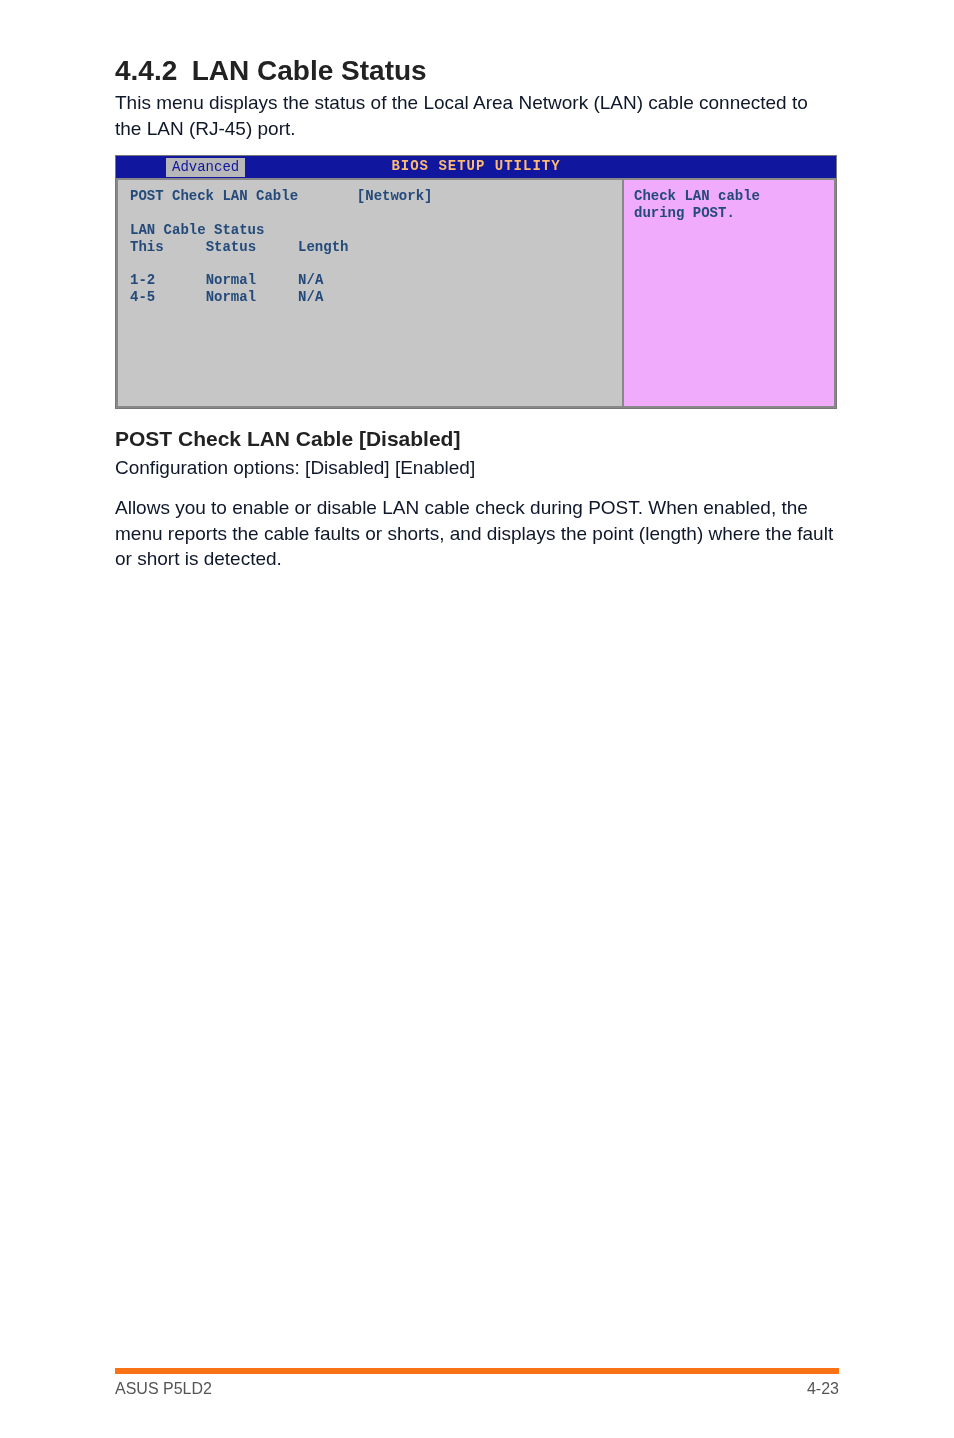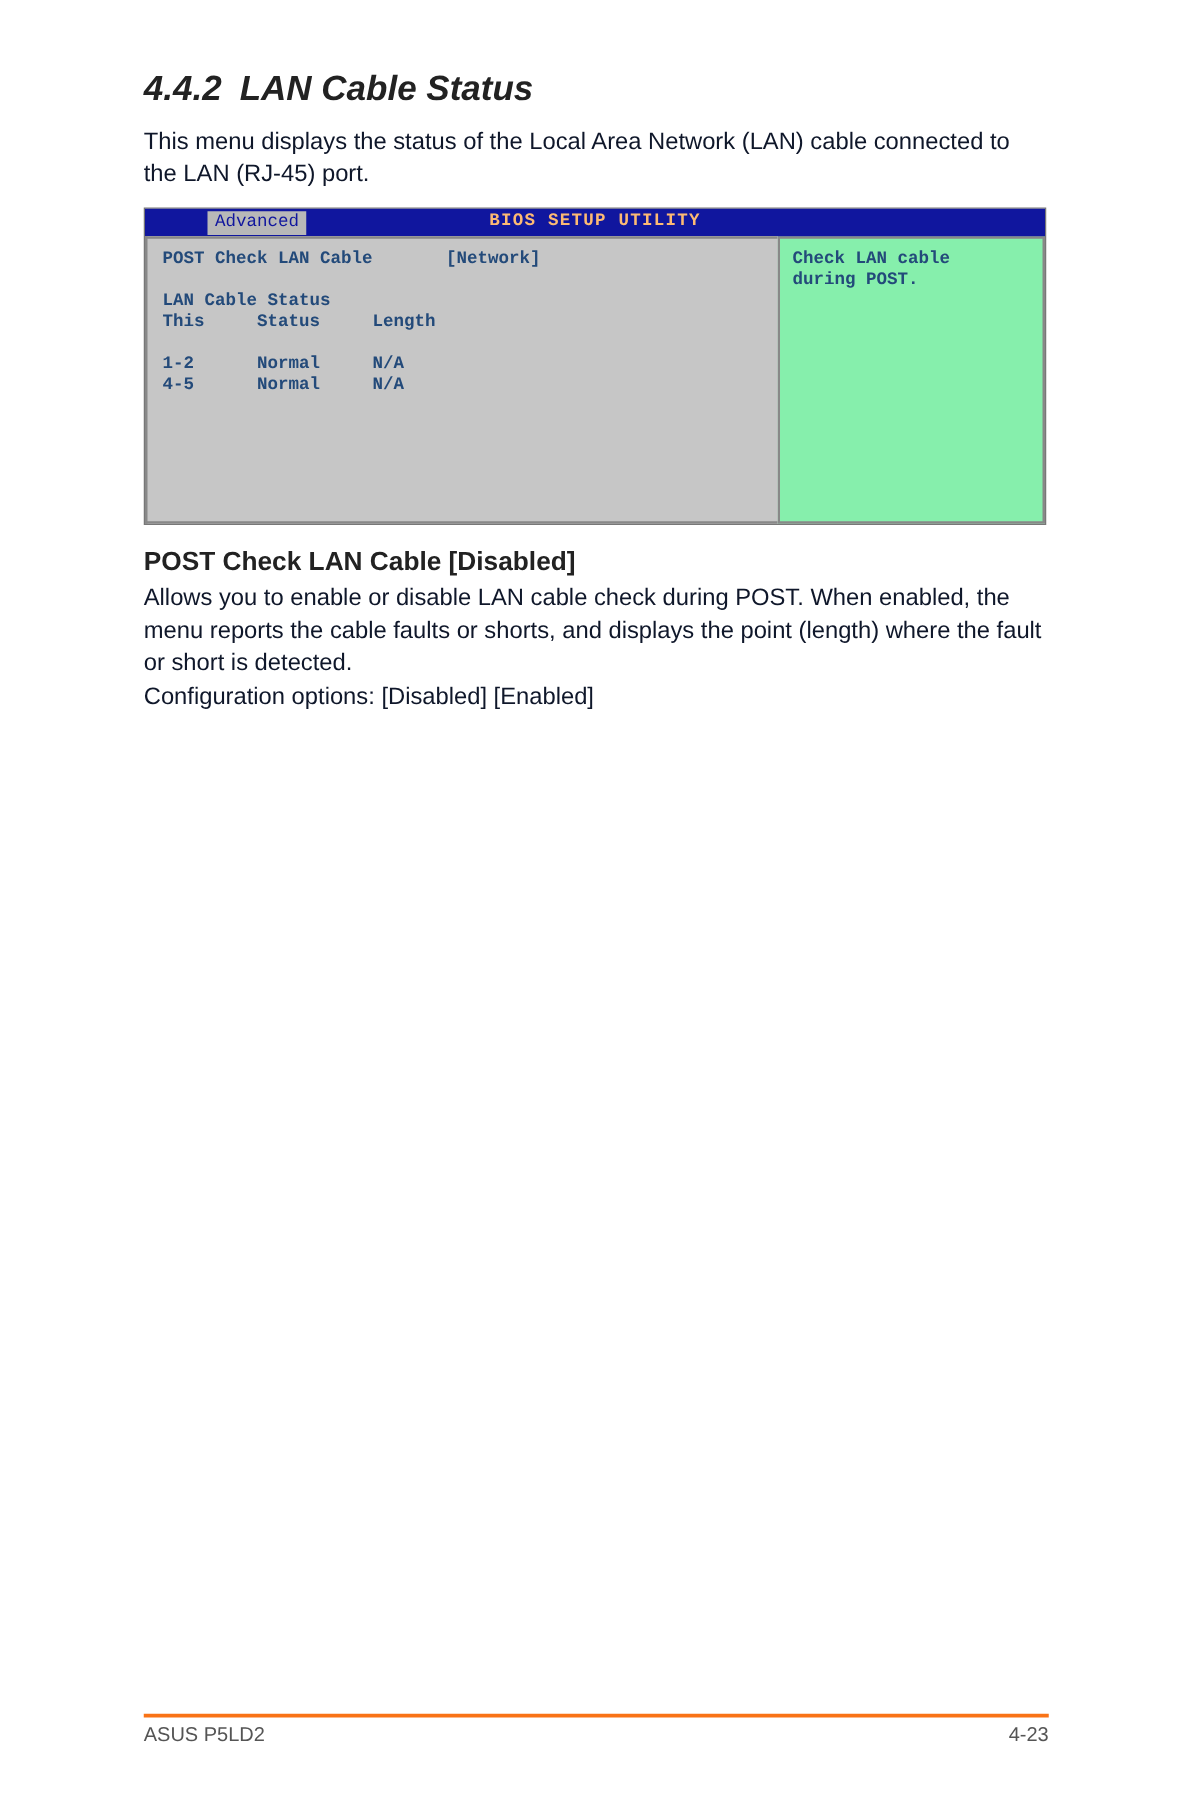--- a/index.html
+++ b/index.html
@@ -19,22 +19,21 @@
     font-weight: bold;
     color: #222;
     margin: 0 10px 0 0;
   }
   .section-title {
     font-size: 28px;
     font-weight: bold;
     color: #222;
   }
   .heading-row {
-    margin: 0 0 14px 0;
-    font-style: italic;
+    margin: 0 0 3px 0;
   }
   .body-text {
     font-size: 19px;
     color: #0f172a;
     line-height: 1.35;
     margin: 0 0 14px 0;
   }
   .sub-heading {
     font-size: 21px;
     font-weight: bold;
@@ -83,21 +82,21 @@
     background: #c6c6c6;
     border: 2px solid #888;
     border-right: none;
     padding: 8px 12px;
     color: #234a7a;
     font-weight: bold;
     position: relative;
   }
   .bios-right {
     width: 190px;
-    background: #86efac;
+    background: #f0abfc;
     border: 2px solid #888;
     padding: 8px 10px;
     color: #234a7a;
     font-weight: bold;
   }
   .bios-row {
     white-space: pre;
   }
   .bios-header-row {
     font-weight: bold;
@@ -109,21 +108,21 @@
     font-size: 13px;
     padding: 1px 0 2px 0;
     letter-spacing: 0.5px;
   }
 
   .footer {
     position: absolute;
     bottom: 40px;
     left: 115px;
     right: 115px;
-    border-top: 3px solid #f97316;
+    border-top: 6px solid #f97316;
     padding-top: 6px;
     display: flex;
     justify-content: space-between;
     font-size: 16px;
     color: #555;
   }
 </style>
 </head>
 <body>
 
@@ -151,20 +150,20 @@
         <div class="bios-row"><span>4-5</span>      <span>Normal</span>     <span>N/A</span></div>
       </div>
       <div class="bios-right">
         <div class="bios-row">Check LAN cable</div>
         <div class="bios-row">during POST.</div>
       </div>
     </div>
   </div>
 
   <div class="sub-heading">POST Check LAN Cable [Disabled]</div>
+  <p class="body-text">Configuration options: [Disabled] [Enabled]</p>
   <p class="body-text" style="margin-bottom:2px;">Allows you to enable or disable LAN cable check during POST. When enabled, the menu reports the cable faults or shorts, and displays the point (length) where the fault or short is detected.</p>
-  <p class="body-text">Configuration options: [Disabled] [Enabled]</p>
 </div>
 
 <div class="footer">
   <span>ASUS P5LD2</span>
   <span>4-23</span>
 </div>
 
 </body></html>

